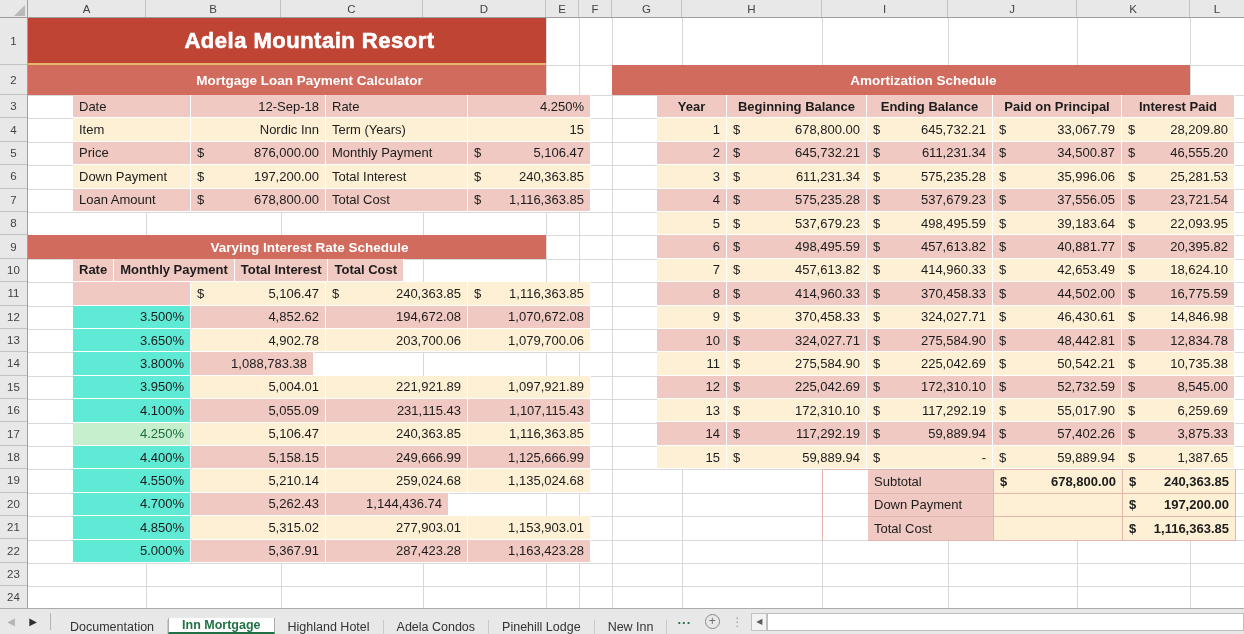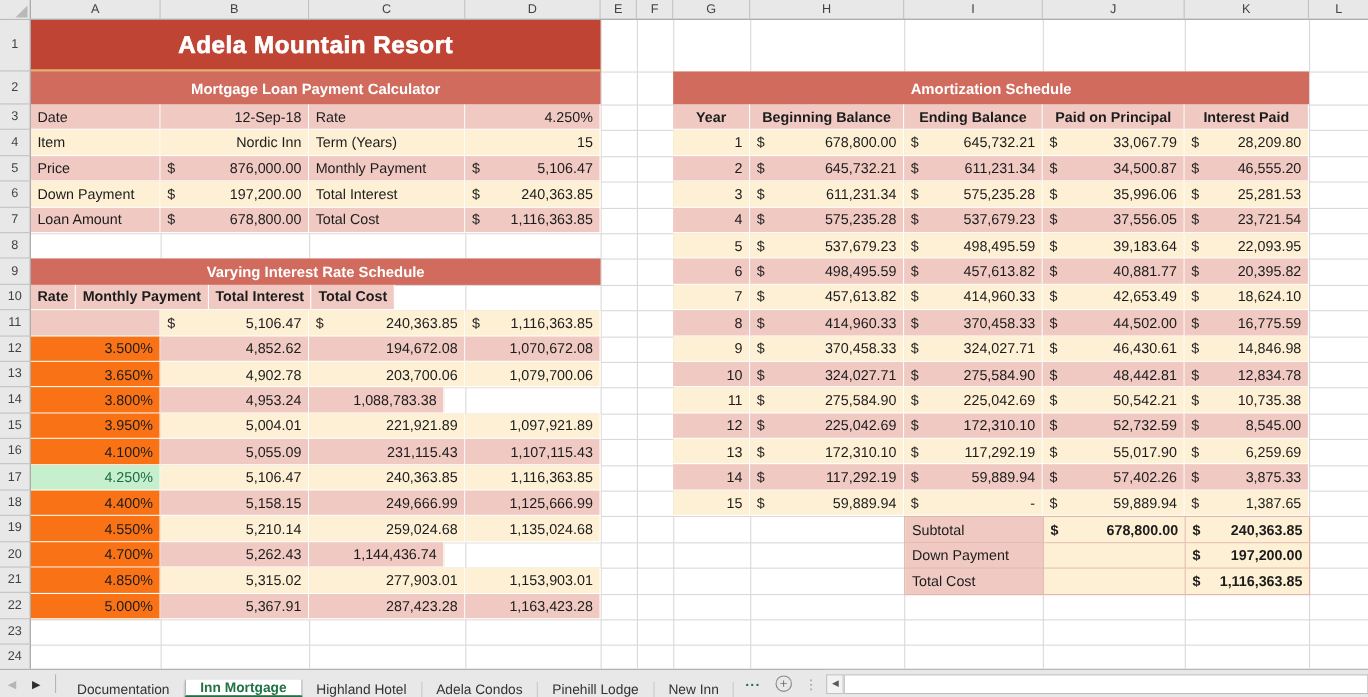--- a/index.html
+++ b/index.html
@@ -27,21 +27,21 @@
   .rowhdr{position:absolute;top:18px;left:0;width:28px;bottom:26px;background:#E8E8E8;
           border-right:1px solid #9E9E9E;box-sizing:border-box;overflow:hidden;z-index:4;}
   .rowcell{box-sizing:border-box;height:23.4px;border-bottom:1px solid #C2C2C2;display:flex;
           align-items:center;justify-content:center;font-size:11.5px;color:#424242;}
   .rowhdr>:nth-child(1){height:47px}.rowhdr>:nth-child(2){height:30px}
 
   
   .cells{position:absolute;top:18px;left:28px;right:0;bottom:26px;overflow:hidden;background:#fff;}
   .vline{position:absolute;top:0;bottom:0;width:1px;background:#D9D9D9;z-index:0;}
   .hline{position:absolute;left:0;right:0;height:1px;background:#D9D9D9;z-index:0;}
-  .block{position:absolute;z-index:1;box-sizing:border-box;}
+  .block{position:absolute;z-index:1;box-sizing:border-box;padding-left:45px;}
 
   
   .banner{left:0;top:0;width:518px;height:47px;background:#BF4434;border-bottom:2px solid #E7B46B;
           display:flex;align-items:center;justify-content:center;color:#fff;font-size:22px;
           font-weight:bold;letter-spacing:.5px;-webkit-text-stroke:.6px #fff;}
   .sect{background:#D06B5D;color:#fff;font-weight:bold;display:flex;align-items:center;
           justify-content:center;font-size:13.5px;}
   .calc-hdr{left:0;top:47px;width:518px;height:30px;}
   .vary-hdr{left:0;top:217.4px;width:518px;height:23.4px;}
   .amort-hdr{left:584px;top:47px;width:578px;height:30px;}
@@ -62,21 +62,21 @@
   
   .calc-rows{left:0;top:77px;width:518px;}
   .calc-rows .t-row:nth-child(odd) .cell{background:#F0CAC2;}
   .calc-rows .t-row:nth-child(even) .cell{background:#FDF0D4;}
 
   
   .vary-colhdr{left:0;top:240.8px;width:518px;display:flex;height:23.4px;}
   .vary-colhdr .cell{background:#F0CAC2;}
   .vary-base{left:0;top:264.2px;width:518px;}
   .vary-rows{left:0;top:287.6px;width:518px;}
-  .vary-rows .vrow .cell:first-child{background:#f97316;}
+  .vary-rows .vrow .cell:first-child{background:#5eead4;}
   .vary-rows .vrow:nth-child(odd) .num{background:#F0CAC2;}
   .vary-rows .vrow:nth-child(even) .num{background:#FDF0D4;}
   .vary-rows .vrow.hl .cell:first-child{background:#C6EFCE;color:#1E6B41;}
 
   
   .amort-colhdr{left:584px;top:77px;width:578px;display:flex;height:23.4px;}
   .amort-colhdr .cell{background:#F0CAC2;}
   .amort-rows{left:584px;top:100.4px;width:578px;}
   .amort-rows .arow:nth-child(odd) .cell{background:#FDF0D4;}
   .amort-rows .arow:nth-child(even) .cell{background:#F0CAC2;}
@@ -301,21 +301,20 @@
         <div class="cell cD r num">1,070,672.08</div>
       </div>
         <div class="t-row vrow">
         <div class="cell cA r">3.650%</div>
         <div class="cell cB r num">4,902.78</div>
         <div class="cell cC r num">203,700.06</div>
         <div class="cell cD r num">1,079,700.06</div>
       </div>
         <div class="t-row vrow">
         <div class="cell cA r">3.800%</div>
-        <div class="cell cB r num">4,953.24</div>
         <div class="cell cD r num">1,088,783.38</div>
       </div>
         <div class="t-row vrow">
         <div class="cell cA r">3.950%</div>
         <div class="cell cB r num">5,004.01</div>
         <div class="cell cC r num">221,921.89</div>
         <div class="cell cD r num">1,097,921.89</div>
       </div>
         <div class="t-row vrow">
         <div class="cell cA r">4.100%</div>

